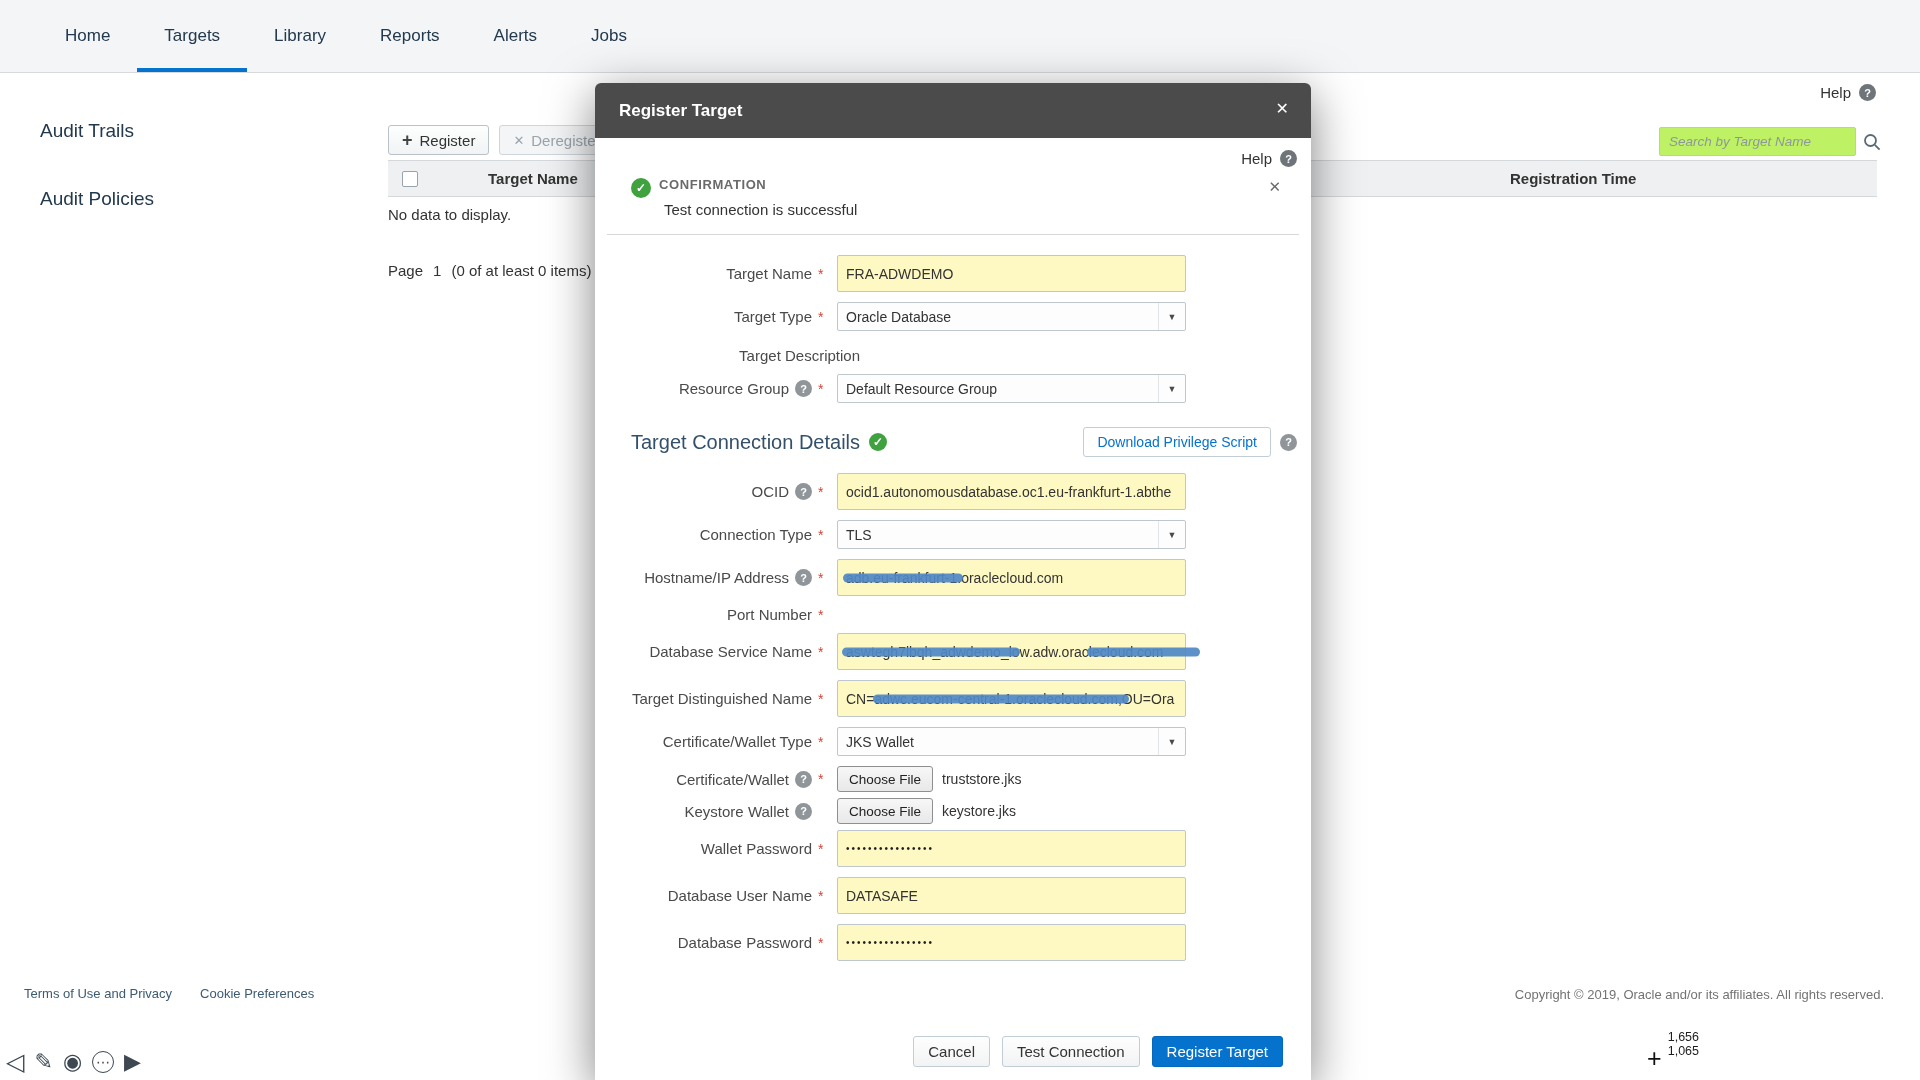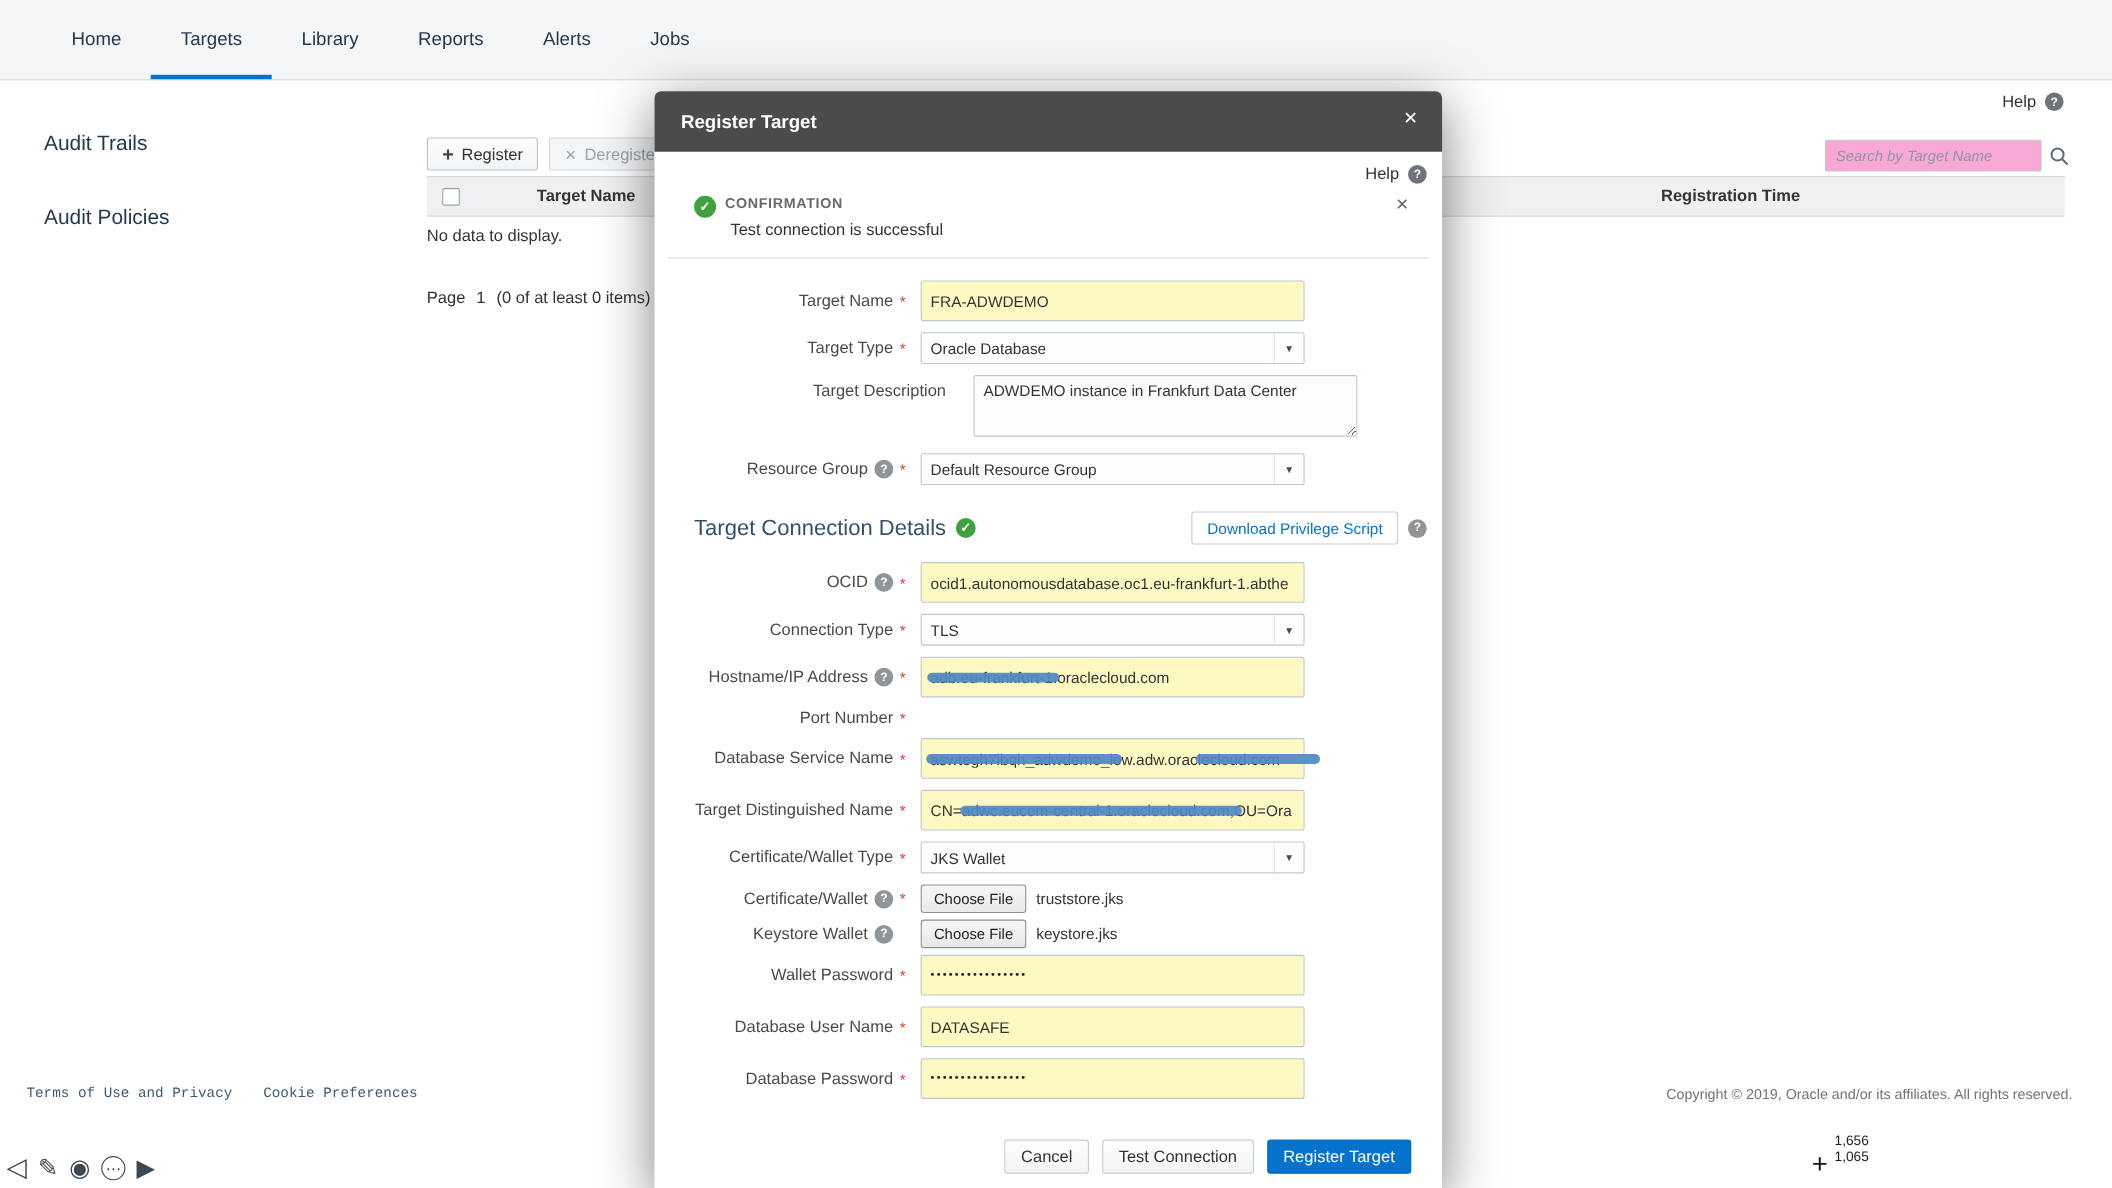--- a/index.html
+++ b/index.html
@@ -33,21 +33,21 @@
   .tb-btn {
     height:30px; display:flex; align-items:center; gap:7px; padding:0 13px;
     background:linear-gradient(#fefefe,#f1f3f4); border:1px solid #b9c2c9; border-radius:3px;
     font-size:15px; color:#333; font-family:inherit; cursor:pointer;
   }
   .tb-btn.disabled { color:#9aa4ac; background:#f4f5f6; border-color:#cfd6db; }
 
   .search-wrap { position:absolute; top:127px; left:1659px; display:flex; align-items:center; gap:6px; }
   .search-input {
     width:197px; height:29px; border:1px solid #bdc7cd; border-radius:2px; padding:0 9px;
-    font-size:13.5px; color:#333; background:#f9a8d4; font-family:inherit;
+    font-size:13.5px; color:#333; background:#bef264; font-family:inherit;
   }
   .search-input::placeholder { color:#8d979e; font-style:italic; }
 
   .table-head {
     position:absolute; top:160px; left:388px; width:1489px; height:37px;
     background:#eef0f1; border-top:1px solid #d4d8da; border-bottom:1px solid #d4d8da;
   }
   .th-checkbox { position:absolute; left:14px; top:10px; width:16px; height:16px; border:1px solid #98a3ab; border-radius:2px; background:#fff; }
   .th-col { position:absolute; top:9px; font-size:15px; font-weight:bold; color:#333; }
   .th-col.c1 { left:100px; }
@@ -168,21 +168,21 @@
   .ai-record::before { content:"◉"; font-size:22px; }
   .ai-ellipsis { width:22px; height:22px; border:1.5px solid #3d4852; border-radius:50%; }
   .ai-ellipsis::before { content:"⋯"; font-size:14px; line-height:1; }
   .ai-right::before  { content:"▶"; font-size:22px; }
 
   
   .cursor-coords { position:absolute; left:1653px; top:1031px; width:46px; text-align:right; font-size:12.5px; line-height:13.5px; color:#1d1d1d; }
   .cursor-cross { position:absolute; left:1647px; top:1046px; font-size:25px; font-weight:200; color:#111; line-height:1; }
   .cursor-cross::before { content:"+"; }
 
-  .link-like { cursor:pointer;font-family:Liberation Mono, monospace; }
+  .link-like { cursor:pointer; }
 </style>
 </head>
 <body>
 
 <div class="topnav">
   <div class="tab">Home</div>
   <div class="tab selected">Targets</div>
   <div class="tab">Library</div>
   <div class="tab">Reports</div>
   <div class="tab">Alerts</div>
@@ -297,23 +297,20 @@
             <span class="caret"></span>
           </div>
         </div>
       </div>
 
       <div class="row top">
         <div class="row-label">
           <span>Target Description</span>
           <span class="req"></span>
         </div>
-        <div class="row-control">
-          <textarea class="desc" style="">ADWDEMO instance in Frankfurt Data Center</textarea>
-        </div>
       </div>
 
       <div class="row">
         <div class="row-label">
           <span>Resource Group</span>
           <span class="qicon"></span>
           <span class="req">*</span>
         </div>
         <div class="row-control">
           <div class="select">

